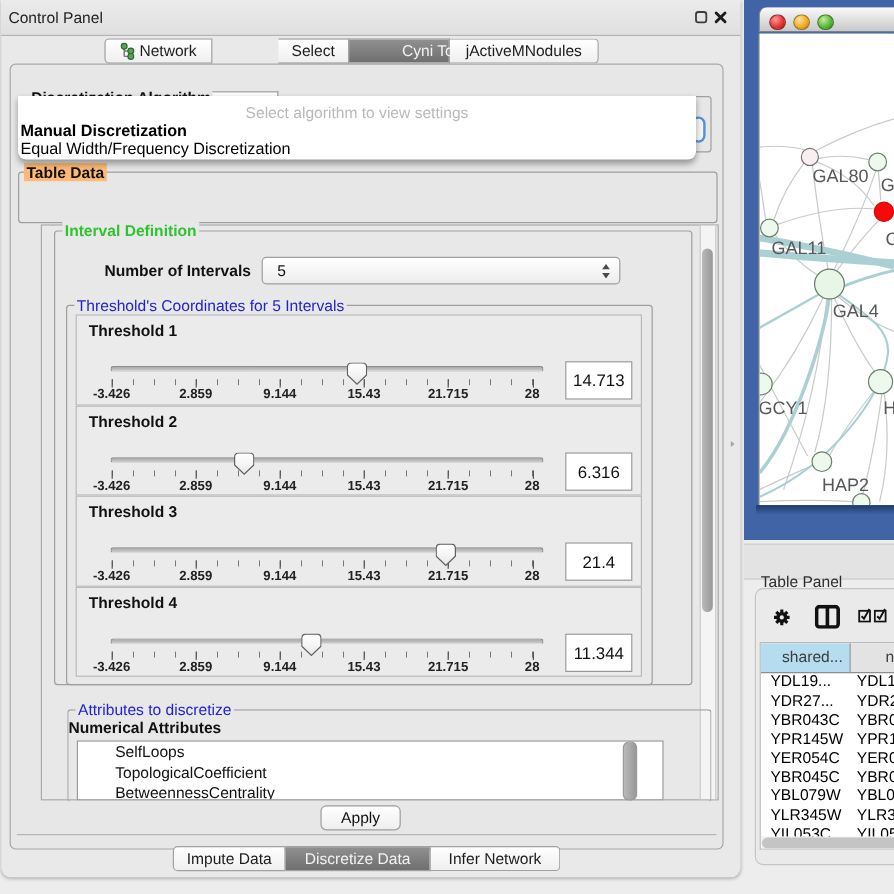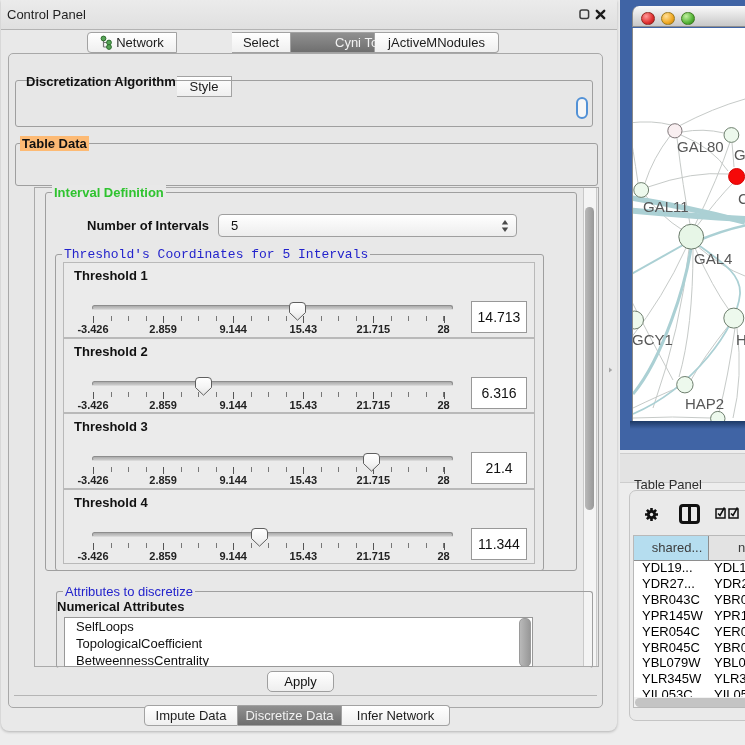--- a/index.html
+++ b/index.html
@@ -26,21 +26,21 @@
 
 .tbox{box-sizing:border-box;position:absolute;left:62px;width:472px;height:75.5px;background:#ebebeb;border:1px solid #b9b9b9;}
 .tlabel{position:absolute;left:10px;top:5px;font-size:13px;font-weight:bold;color:#111;}
 .groove{position:absolute;left:28px;top:42px;width:359px;height:3px;border-radius:2.5px;background:linear-gradient(#ababab,#cccccc);border:1px solid #8d8d8d;border-bottom-color:#d9d9d9;}
 .ticks{position:absolute;left:28.5px;top:53px;width:352px;height:5px;background:repeating-linear-gradient(to right,#777 0,#777 1px,transparent 1px,transparent 17.525px);}
 .mtick{position:absolute;top:53px;width:1px;height:7px;background:#555;}
 .tick-lbls{position:absolute;top:60px;left:0;width:100%;font-size:11px;font-weight:bold;color:#222;}
 .tick-lbls span{position:absolute;transform:translateX(-50%);}
 .thumb{position:absolute;top:38.5px;}
 
-#numlist{position:absolute;left:63px;top:617px;width:467px;height:48px;background:#fff;border:1px solid #989898;font-size:13px;color:#111;overflow:hidden;}
+#numlist{position:absolute;left:63px;top:617px;width:467px;height:48px;background:#fff;border:1px solid #989898;font-size:13px;color:#111;overflow:hidden;padding-left:20px;}
 #numlist div{padding-left:11px;height:17px;line-height:17px;}
 
 .pushbtn{position:absolute;background:linear-gradient(#ffffff,#eeeeee);border:1px solid #9f9f9f;border-radius:5px;font-size:13px;color:#111;text-align:center;}
 
 .vsb-track{position:absolute;background:#f4f4f4;border-left:1px solid #c9c9c9;border-right:1px solid #c9c9c9;}
 .vsb-thumb{position:absolute;background:linear-gradient(to right,#b9b9b9,#989898);border-radius:5px;}
 
 #netblue{position:absolute;left:620px;top:0;width:125px;height:450px;background:#4064a5;}
 #nettitle{position:absolute;left:632px;top:6px;width:113px;height:21px;border-left:1px solid #8a8a8a;box-sizing:border-box;background:linear-gradient(#fafafa,#c8c8c8);border-bottom:1px solid #8e8e8e;border-radius:7px 0 0 0;}
 .tl{position:absolute;top:5.5px;width:11.5px;height:11.5px;border-radius:50%;}
@@ -83,39 +83,44 @@
   </div>
 
   <div class="group" style="left:14px;top:80px;width:576px;height:45px;"></div>
   <div class="gtitle" style="left:23px;top:74px;">Discretization Algorithm</div>
 
   <div class="abs" style="left:575px;top:97px;width:8px;height:18px;background:#f6f6f6;border:2.5px solid #5291d6;border-radius:6px;"></div>
 
   <div class="group" style="left:14px;top:143px;width:581px;height:41px;"></div>
   <div class="gtitle" style="left:19px;top:136px;background:#fdba74;">Table Data</div>
 
+  <div class="abs" style="left:14px;top:80px;width:565px;height:53px;background:#fff;border-radius:0 0 7px 7px;box-shadow:0 3px 5px rgba(0,0,0,.35);">
+    <div style="position:absolute;left:0;width:100%;top:6px;text-align:center;font-size:13px;color:#b9b9b9;">Select algorithm to view settings</div>
+    <div style="position:absolute;left:2px;top:21px;font-size:13.5px;font-weight:bold;color:#000;">Manual Discretization</div>
+    <div style="position:absolute;left:2px;top:36px;font-size:13.5px;color:#000;">Equal Width/Frequency Discretization</div>
+  </div>
 
   <div class="abs" style="left:33px;top:187px;width:563px;height:478px;border:1px solid #aaaaaa;background:#e8e8e8;"></div>
   <div class="vsb-track" style="left:582px;top:188px;width:12px;height:478px;"></div>
   <div class="vsb-thumb" style="left:584px;top:207px;width:9px;height:303px;"></div>
 
   <div class="group" style="left:44px;top:192px;width:530px;height:377px;"></div>
   <div class="gtitle" style="left:51px;top:185px;color:#2fc32f;background:#e8e8e8;">Interval Definition</div>
 
   <div class="gtitle" style="left:84px;top:218px;">Number of Intervals</div>
   <div class="combo" style="left:217px;top:214px;width:297px;height:21px;">
     <span class="ct">5</span>
     <svg width="8" height="12" viewBox="0 0 8 12">
         <path d="M4 0 L7.2 4.4 H0.8 Z" fill="#4a4a4a"></path>
         <path d="M4 12 L0.8 7.6 H7.2 Z" fill="#4a4a4a"></path>
       </svg>
   </div>
 
   <div class="group" style="left:54px;top:254px;width:487px;height:315px;"></div>
-  <div class="gtitle" style="left:61px;top:247px;color:#2323cc;background:#e8e8e8;font-weight:normal;font-family:Liberation Mono, monospace;">Threshold's Coordinates for 5 Intervals</div>
+  <div class="gtitle" style="left:61px;top:247px;color:#2323cc;background:#e8e8e8;font-weight:normal;">Threshold's Coordinates for 5 Intervals</div>
 
   <div class="tbox" style="top:262px;">
     <div class="tlabel">Threshold 1</div>
     <div class="groove"></div>
     <div class="ticks"></div>
     <div class="mtick" style="left:29.0px;"></div>
     <div class="mtick" style="left:99.1px;"></div>
     <div class="mtick" style="left:169.2px;"></div>
     <div class="mtick" style="left:239.3px;"></div>
     <div class="mtick" style="left:309.4px;"></div>
@@ -239,21 +244,21 @@
     <div>TopologicalCoefficient</div>
     <div>BetweennessCentrality</div>
   </div>
   <div class="vsb-thumb" style="left:518px;top:618px;width:10px;height:47px;border:1px solid #9a9a9a;"></div>
 
   <div class="abs" style="left:13px;top:695px;width:583px;height:1px;background:#b5b5b5;"></div>
   <div class="pushbtn" style="left:266px;top:671px;width:65px;height:19px;line-height:19px;">Apply</div>
 
   <div class="seg" style="left:143px;top:705px;">
     <div class="btn" style="width:94px;text-align:center;">Impute Data</div>
-    <div class="btn sel" style="width:104px;">Discretize Data</div>
+    <div class="btn sel" style="width:121px;">Discretize Data</div>
     <div class="btn" style="width:108px;">Infer Network</div>
   </div>
 </div>
 
 <svg class="abs" style="left:608px;top:367px;" width="5" height="6" viewBox="0 0 5 6">
     <path d="M1 0.5 L4.2 3 L1 5.5 Z" fill="#a5a5a5"></path>
   </svg>
 
 <div id="netblue"></div>
 <div id="nettitle">

